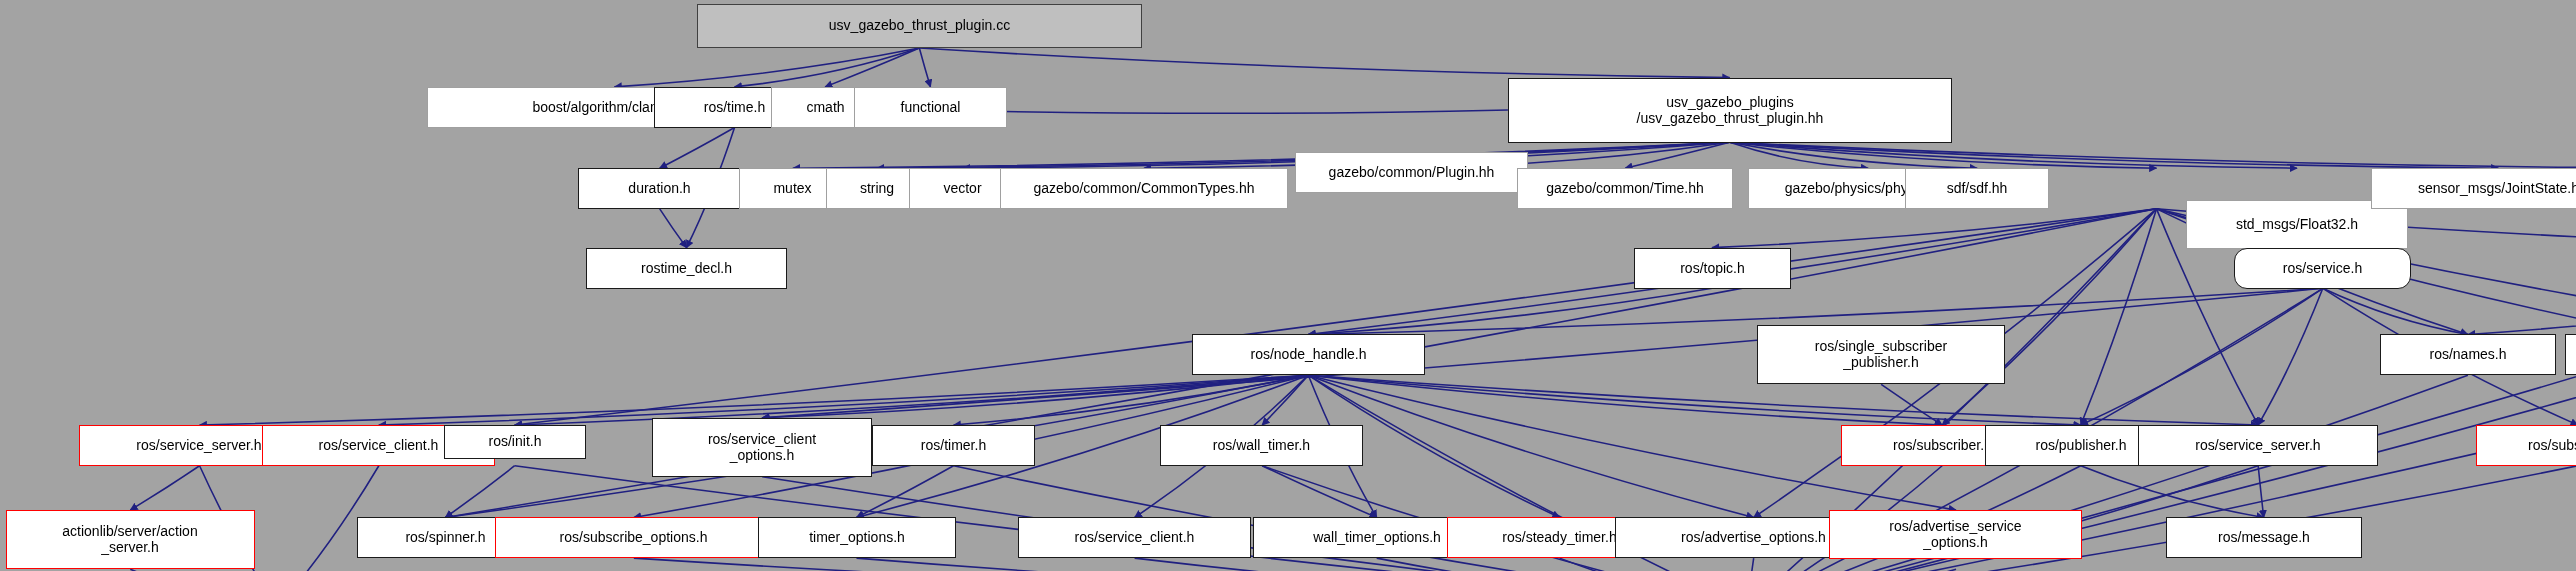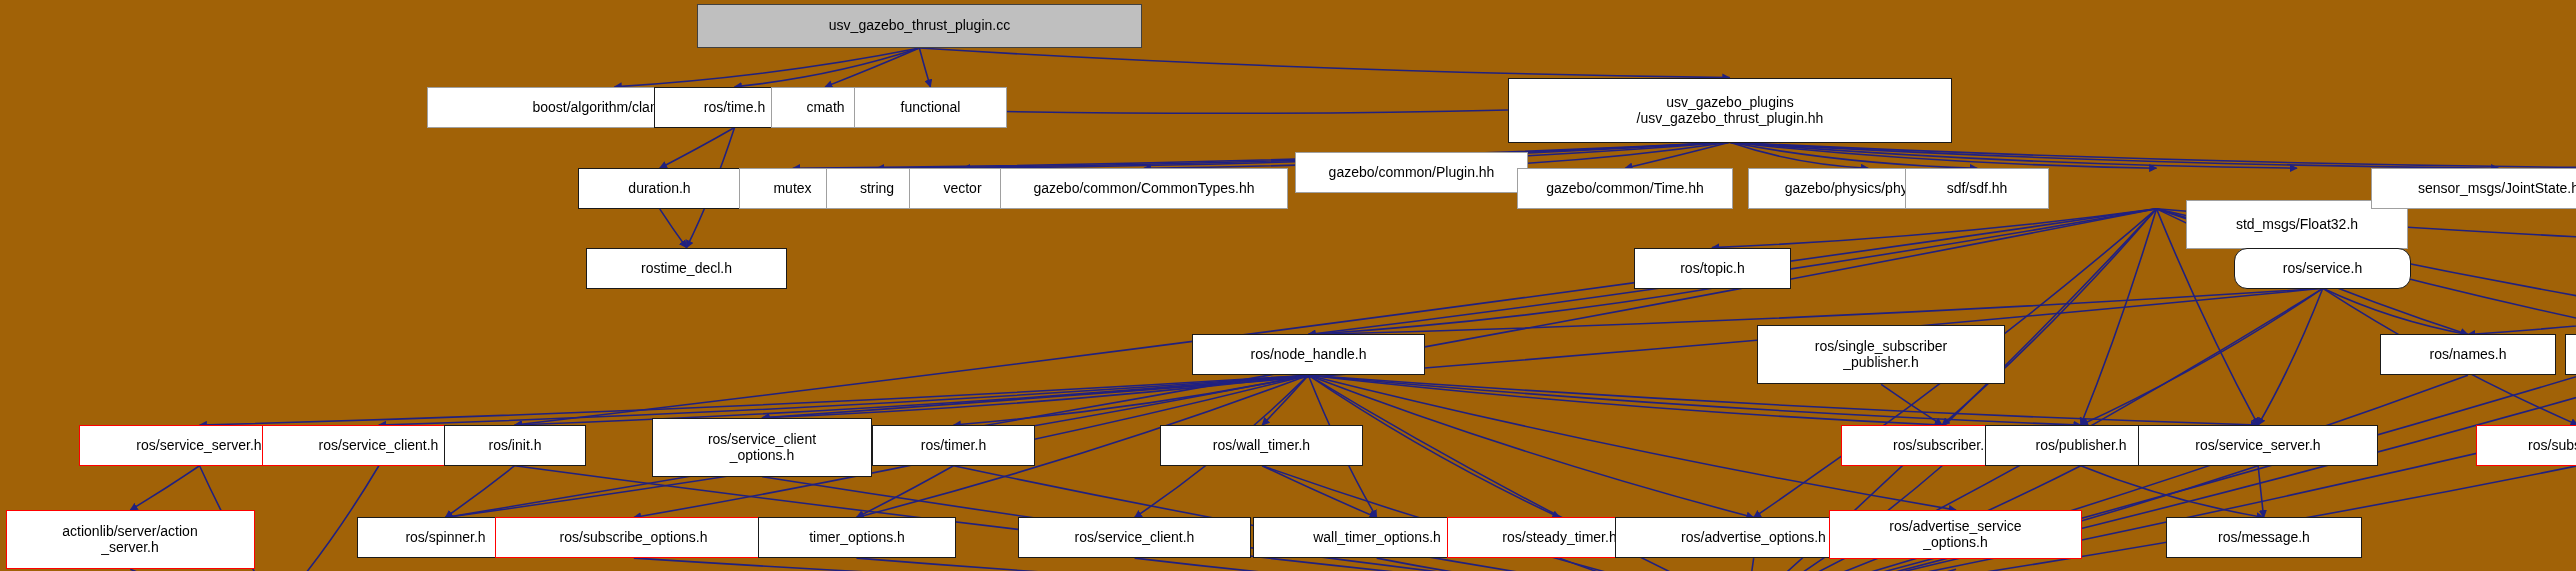--- a/index.html
+++ b/index.html
@@ -5,21 +5,21 @@
 <style>
   html, body {
     margin: 0;
     padding: 0;
     background: #ffffff;
   }
   #graph-root {
     position: relative;
     width: 2576px;
     height: 572px;
-    background: #a16207;
+    background: #a3a3a3;
     font-family: "Liberation Sans", sans-serif;
     overflow: hidden;
   }
   #edge-layer {
     position: absolute;
     left: 0;
     top: 0;
     width: 2576px;
     height: 572px;
     pointer-events: none;
@@ -191,21 +191,21 @@
       <div class="node b-black" style="left: 586px; top: 248px; width: 201px; height: 41px;"><span class="lbl">rostime_decl.h</span></div>
       <div class="node b-black" style="left: 1634px; top: 248px; width: 157px; height: 41px;"><span class="lbl">ros/topic.h</span></div>
       <div class="node b-black" style="left: 2234px; top: 248px; width: 177px; height: 41px; border-radius: 13px;"><span class="lbl">ros/service.h</span></div>
       <div class="node b-black" style="left: 1192px; top: 334px; width: 233px; height: 41px;"><span class="lbl">ros/node_handle.h</span></div>
       <div class="node b-black" style="left: 1757px; top: 325px; width: 248px; height: 59px;"><span class="lbl">ros/single_subscriber
 _publisher.h</span></div>
       <div class="node b-black" style="left: 2380px; top: 334px; width: 176px; height: 41px;"><span class="lbl">ros/names.h</span></div>
       <div class="node b-black" style="left: 2565px; top: 334px; width: 179px; height: 41px;"></div>
       <div class="node b-red" style="left: 79px; top: 425px; width: 240px; height: 41px;"><span class="lbl">ros/service_server.h</span></div>
       <div class="node b-red" style="left: 262px; top: 425px; width: 233px; height: 41px;"><span class="lbl">ros/service_client.h</span></div>
-      <div class="node b-black" style="left: 444px; top: 425px; width: 142px; height: 41px;"><span class="lbl">ros/init.h</span></div>
+      <div class="node b-black" style="left: 444px; top: 425px; width: 142px; height: 34px;"><span class="lbl">ros/init.h</span></div>
       <div class="node b-black" style="left: 652px; top: 418px; width: 220px; height: 59px;"><span class="lbl">ros/service_client
 _options.h</span></div>
       <div class="node b-black" style="left: 872px; top: 425px; width: 163px; height: 41px;"><span class="lbl">ros/timer.h</span></div>
       <div class="node b-black" style="left: 1160px; top: 425px; width: 203px; height: 41px;"><span class="lbl">ros/wall_timer.h</span></div>
       <div class="node b-red" style="left: 1841px; top: 425px; width: 203px; height: 41px;"><span class="lbl">ros/subscriber.h</span></div>
       <div class="node b-black" style="left: 1985px; top: 425px; width: 192px; height: 41px;"><span class="lbl">ros/publisher.h</span></div>
       <div class="node b-black" style="left: 2138px; top: 425px; width: 240px; height: 41px;"><span class="lbl">ros/service_server.h</span></div>
       <div class="node b-red" style="left: 2476px; top: 425px; width: 203px; height: 41px;"><span class="lbl">ros/subscriber.h</span></div>
       <div class="node b-red" style="left: 5.5px; top: 510px; width: 249px; height: 59px;"><span class="lbl">actionlib/server/action
 _server.h</span></div>

